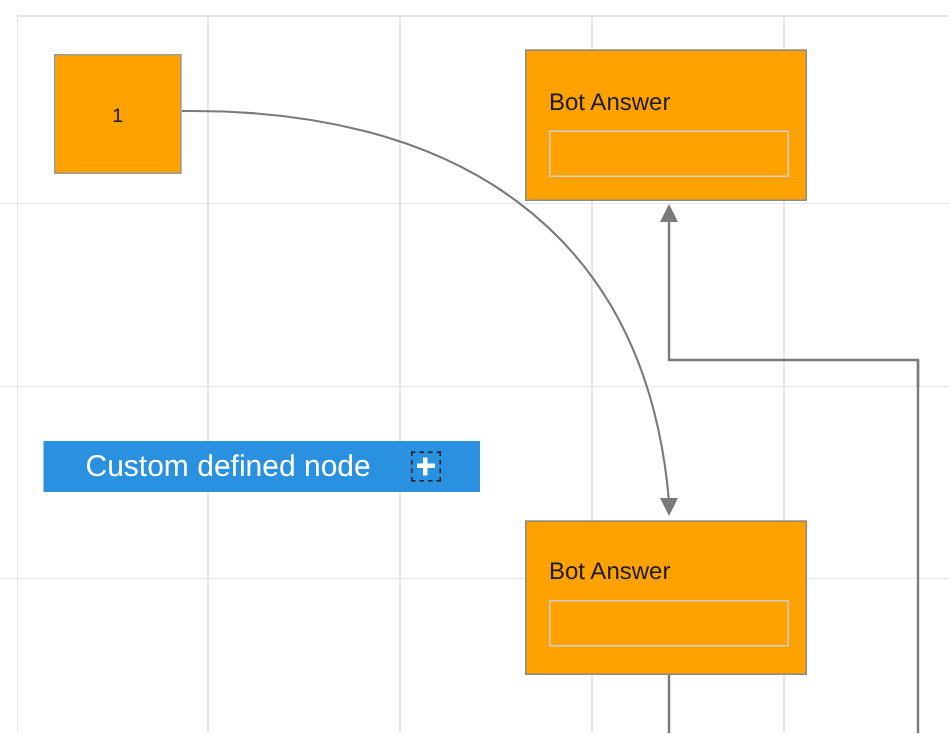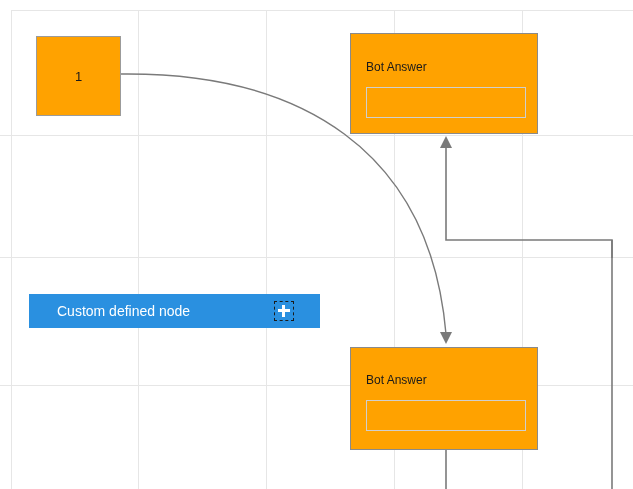--- a/index.html
+++ b/index.html
@@ -70,21 +70,21 @@
   }
   .node-bot.bottom {
     left: 350px;
     top: 347px;
     height: 103px;
   }
   .node-bot-title {
     position: absolute;
     left: 15px;
     top: 27px;
-    font-size: 12px;
+    font-size: 16px;
     color: #1a1a1a;
     line-height: 1;
     white-space: nowrap;
   }
   .node-bot .node-bot-slot {
     position: absolute;
     left: 15px;
     right: 11px;
     top: 53px;
     height: 31px;
@@ -106,21 +106,21 @@
     top: 294px;
     width: 291px;
     height: 34px;
     background: #2a90e0;
     box-sizing: border-box;
     display: flex;
     align-items: center;
   }
   .node-custom-label {
     color: #ffffff;
-    font-size: 14px;
+    font-size: 20px;
     margin-left: 28px;
     line-height: 1;
     white-space: nowrap;
   }
   .node-custom-add {
     position: absolute;
     right: 26px;
     top: 7px;
     width: 20px;
     height: 20px;

